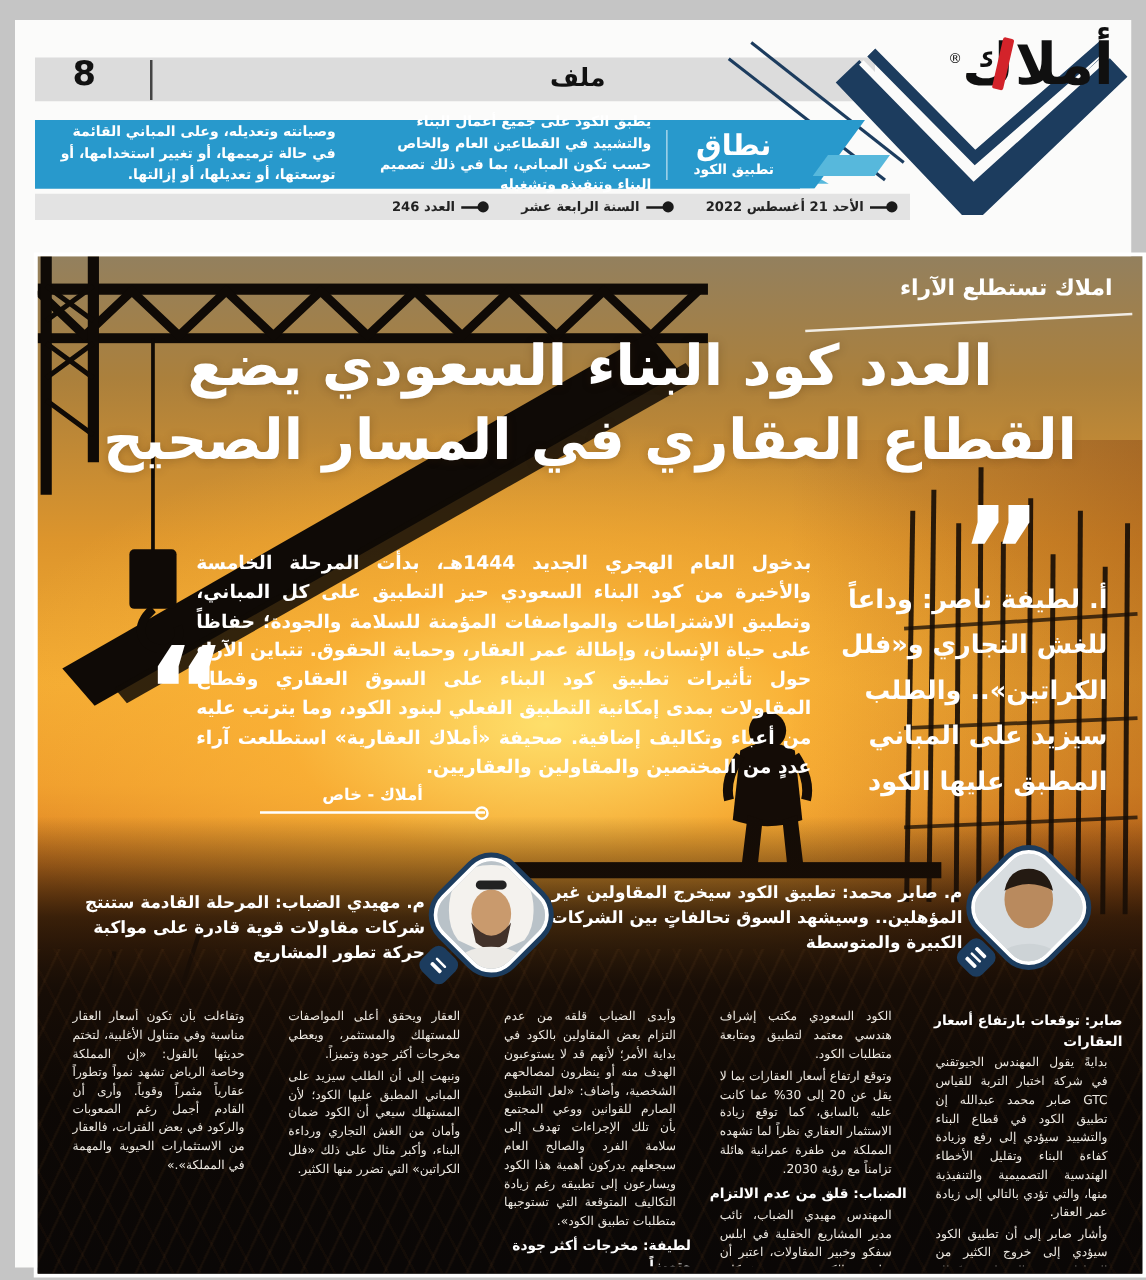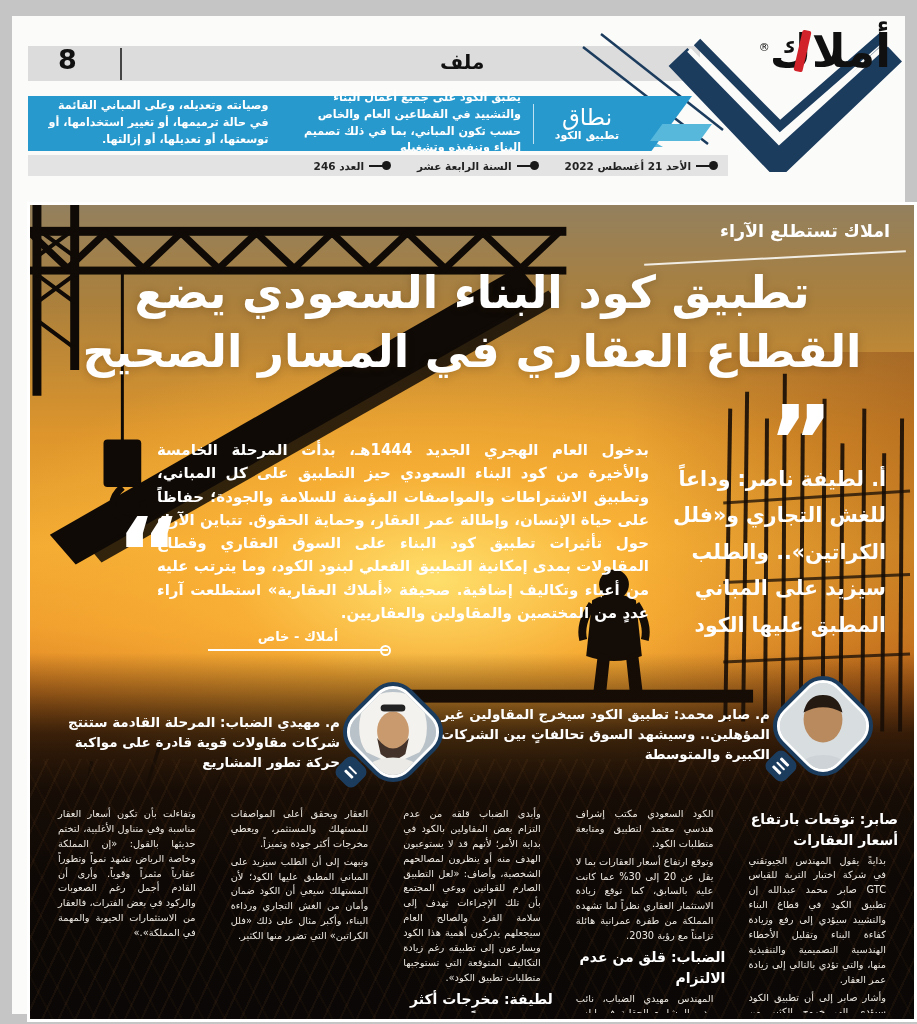--- a/index.html
+++ b/index.html
@@ -13,21 +13,21 @@
   .tab-malaf { position: absolute; left: 428px; top: 34px; width: 230px; text-align: left; font-size: 20px; font-weight: 700; color: #111; direction: rtl; }
 
   .logo { position: absolute; right: 14px; top: 8px; direction: rtl; color: #101010; font-size: 46px; font-weight: 800; letter-spacing: -1px; }
   .logo sup { font-size: 11px; font-weight: 400; }
   .logo-red-stroke { position: absolute; right: 98px; top: 14px; width: 9px; height: 42px; background: #d3232a; border-radius: 2px; transform: rotate(13deg); }
 
   .swoosh { position: absolute; right: 0px; top: 4px; width: 340px; height: 152px; }
 
   .scope { position: absolute; left: 16px; top: 80px; width: 612px; height: 55px; background: #2899cc; display: flex; direction: rtl; align-items: center; color: #fff; }
   .scope-head { width: 106px; text-align: center; flex: none; }
-  .scope-title { font-size: 23px; font-weight: 400; line-height: 1.05; }
+  .scope-title { font-size: 23px; font-weight: 700; line-height: 1.05; }
   .scope-sub { font-size: 11px; font-weight: 700; }
   .scope-sep { width: 1px; height: 40px; background: rgba(255,255,255,.7); flex: none; }
   .scope-text { flex: 1; padding: 0 12px; font-size: 11.2px; font-weight: 700; line-height: 1.5; text-align: right; }
   .scope-tip { position: absolute; left: 628px; top: 80px; width: 52px; height: 55px; background: #2899cc; clip-path: polygon(0 0, 100% 0, 22% 100%, 0 100%); }
   .scope-teal { position: absolute; left: 638px; top: 108px; width: 62px; height: 17px; background: #57b8dc; clip-path: polygon(20% 0, 100% 0, 80% 100%, 0 100%); }
 
   .dateline { position: absolute; left: 16px; top: 139px; width: 700px; height: 21px; background: #e3e3e3; display: flex; direction: rtl; align-items: center; gap: 26px; padding: 0 10px; font-size: 10.5px; color: #222; font-weight: 700; }
   .d-item { display: flex; direction: rtl; align-items: center; gap: 5px; }
   .dmark { width: 22px; height: 9px; position: relative; }
   .dmark::after { content: ""; position: absolute; right: 0; top: 0; width: 9px; height: 9px; border-radius: 50%; background: #1a1a1a; }
@@ -73,21 +73,21 @@
   .badge.b-right { left: 738px; top: 548px; }
   .badge.b-left { left: 308px; top: 554px; }
 
   .caption { position: absolute; color: #fff; font-weight: 700; font-size: 13.5px; line-height: 1.48; direction: rtl; text-align: right; z-index: 5; }
   .caption.cap-right { left: 406px; top: 500px; width: 334px; }
   .caption.cap-left { left: 8px; top: 508px; width: 302px; }
 
   .columns { position: absolute; left: 16px; right: 16px; top: 602px; height: 206px; display: flex; direction: rtl; gap: 11px; overflow: hidden; z-index: 5; }
   .col { flex: 1; color: #ece8e1; font-size: 9.8px; line-height: 1.52; text-align: justify; direction: rtl; overflow: hidden; }
   .col p { margin: 0 12px 3px; }
-  .col h4 { margin: 2px 0 2px; font-size: 14px; font-weight: 800; color: #fff; text-align: right; }
+  .col h4 { margin: 2px 0 2px; font-size: 11px; font-weight: 800; color: #fff; text-align: right; }
 </style>
 </head>
 <body>
 
 <div class="sheet">
 
   <div class="graybar"></div>
   <div class="page-num">8</div>
   <div class="num-divider"></div>
   <div class="tab-malaf">ملف</div>
@@ -185,21 +185,21 @@
       </g>
     </svg>
 
     <div class="fg"></div>
     <div class="fg-texture"></div>
 
     <div class="kicker">املاك تستطلع الآراء</div>
     <div class="kicker-line"></div>
 
     <div class="headline">
-      <div>تطبيق كود البناء السعودي يضع</div>
+      <div>العدد كود البناء السعودي يضع</div>
       <div>القطاع العقاري في المسار الصحيح</div>
     </div>
 
     <div class="lead">بدخول العام الهجري الجديد 1444هـ، بدأت المرحلة الخامسة والأخيرة من كود البناء السعودي حيز التطبيق على كل المباني، وتطبيق الاشتراطات والمواصفات المؤمنة للسلامة والجودة؛ حفاظاً على حياة الإنسان، وإطالة عمر العقار، وحماية الحقوق. تتباين الآراء حول تأثيرات تطبيق كود البناء على السوق العقاري وقطاع المقاولات بمدى إمكانية التطبيق الفعلي لبنود الكود، وما يترتب عليه من أعباء وتكاليف إضافية. صحيفة «أملاك العقارية» استطلعت آراء عددٍ من المختصين والمقاولين والعقاريين.</div>
 
     <div class="q-glyph q-open">“</div>
     <div class="q-glyph q-close">”</div>
 
     <div class="byline">
       <span>أملاك - خاص</span>

